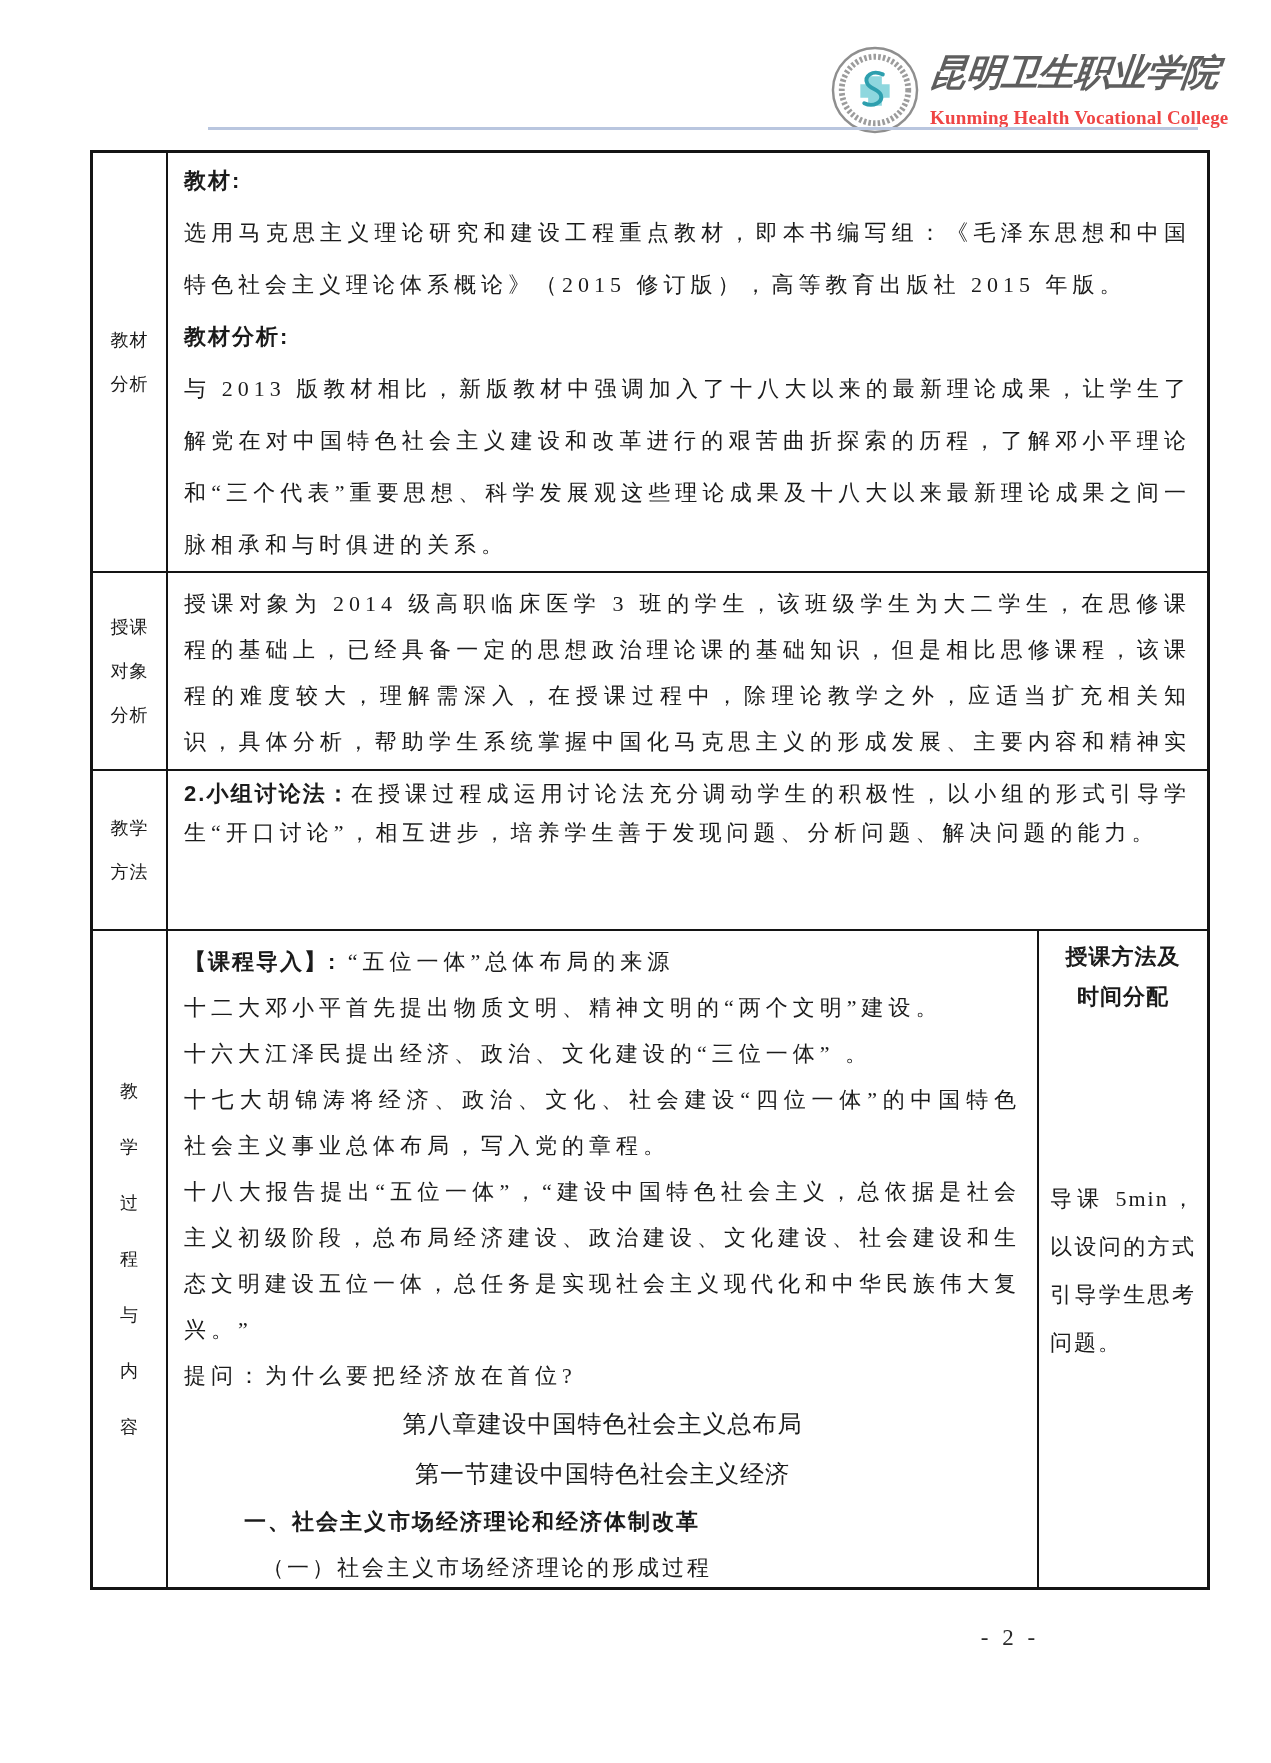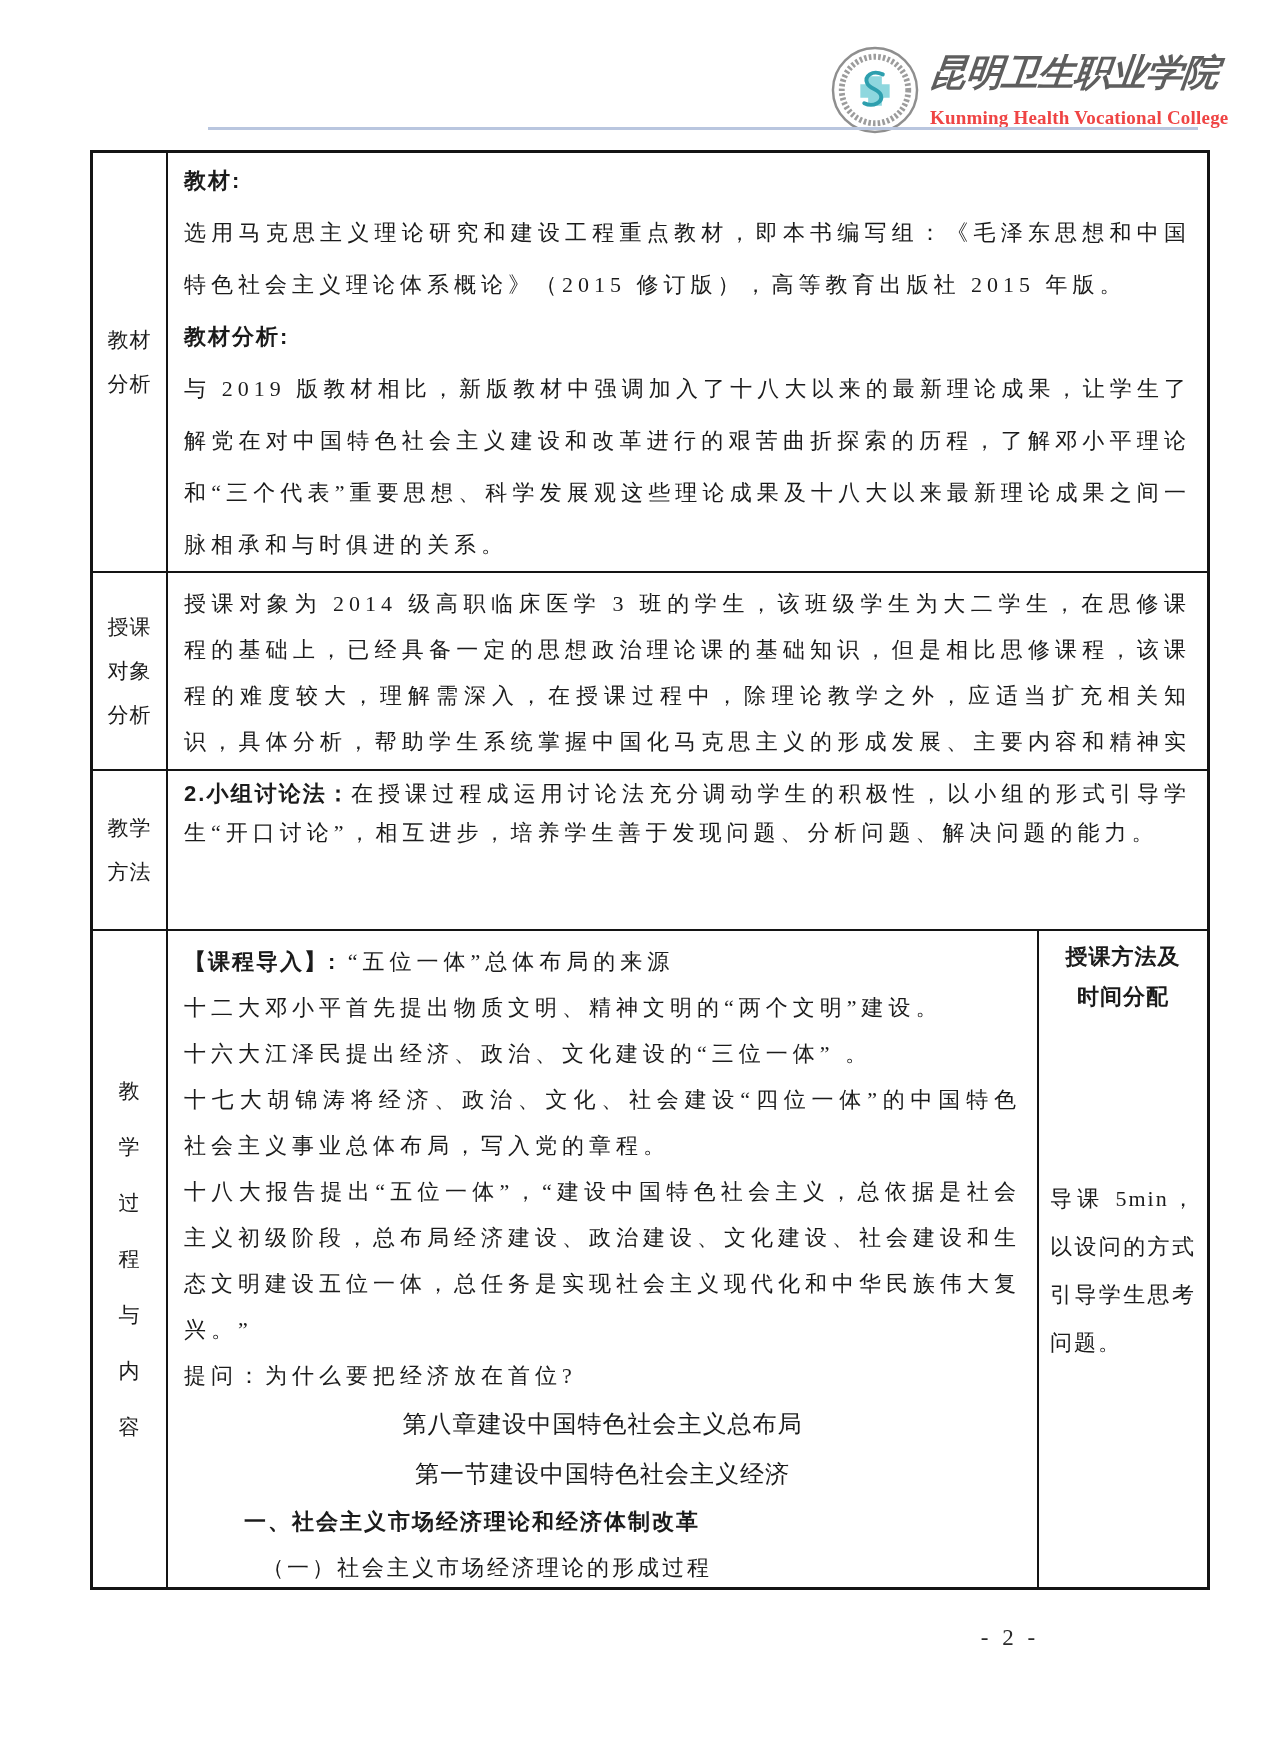--- a/index.html
+++ b/index.html
@@ -33,21 +33,21 @@
     border:3px solid #141414;box-sizing:border-box;
     font-size:22px;
   }
   .trow{display:flex;box-sizing:border-box;overflow:hidden;}
   .trow + .trow{border-top:2px solid #141414;}
   .tlabel{
     flex:0 0 75px;box-sizing:border-box;
     border-right:2px solid #141414;
     display:flex;align-items:center;justify-content:center;
     text-align:center;white-space:pre-line;
-    font-size:21px;line-height:44px;letter-spacing:1px;
+    font-size:18px;line-height:44px;letter-spacing:1px;
   }
   .tlabel.vertical{line-height:56px;}
   .tcell{flex:1;box-sizing:border-box;padding:2px 16px 0 16px;text-align:justify;overflow:hidden;}
   .tcell p{margin:0;}
   .r1{line-height:52px;letter-spacing:5px;}
   .r2{line-height:46px;letter-spacing:5px;padding-top:8px;}
   .r3{line-height:39px;letter-spacing:5px;padding-top:3px;}
   .r4{line-height:46px;letter-spacing:5px;padding-top:8px;}
   .h-block,.h-inline{
     font-family:"Liberation Sans","DejaVu Sans",sans-serif;
@@ -102,21 +102,21 @@
 
   <div class="doc-table">
 
     <div class="trow" style="height:418px">
       <div class="tlabel">教材
 分析</div>
       <div class="tcell r1">
         <p class="h-block">教材:</p>
         <p>选用马克思主义理论研究和建设工程重点教材，即本书编写组：《毛泽东思想和中国特色社会主义理论体系概论》（2015 修订版），高等教育出版社 2015 年版。</p>
         <p class="h-block">教材分析:</p>
-        <p>与 2019 版教材相比，新版教材中强调加入了十八大以来的最新理论成果，让学生了解党在对中国特色社会主义建设和改革进行的艰苦曲折探索的历程，了解邓小平理论和“三个代表”重要思想、科学发展观这些理论成果及十八大以来最新理论成果之间一脉相承和与时俱进的关系。</p>
+        <p>与 2013 版教材相比，新版教材中强调加入了十八大以来的最新理论成果，让学生了解党在对中国特色社会主义建设和改革进行的艰苦曲折探索的历程，了解邓小平理论和“三个代表”重要思想、科学发展观这些理论成果及十八大以来最新理论成果之间一脉相承和与时俱进的关系。</p>
       </div>
     </div>
 
     <div class="trow" style="height:198px">
       <div class="tlabel">授课
 对象
 分析</div>
       <div class="tcell r2">
         <p>授课对象为 2014 级高职临床医学 3 班的学生，该班级学生为大二学生，在思修课程的基础上，已经具备一定的思想政治理论课的基础知识，但是相比思修课程，该课程的难度较大，理解需深入，在授课过程中，除理论教学之外，应适当扩充相关知识，具体分析，帮助学生系统掌握中国化马克思主义的形成发展、主要内容和精神实质。</p>
       </div>

